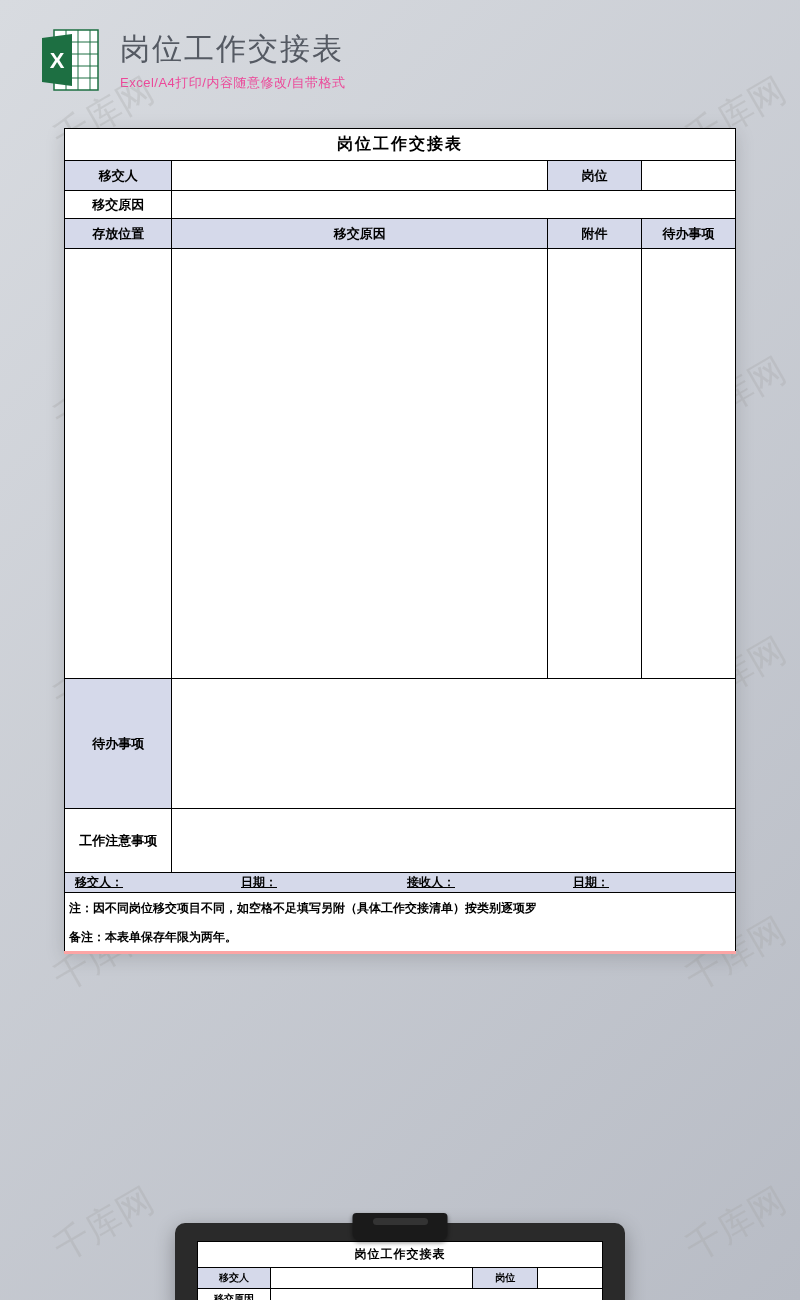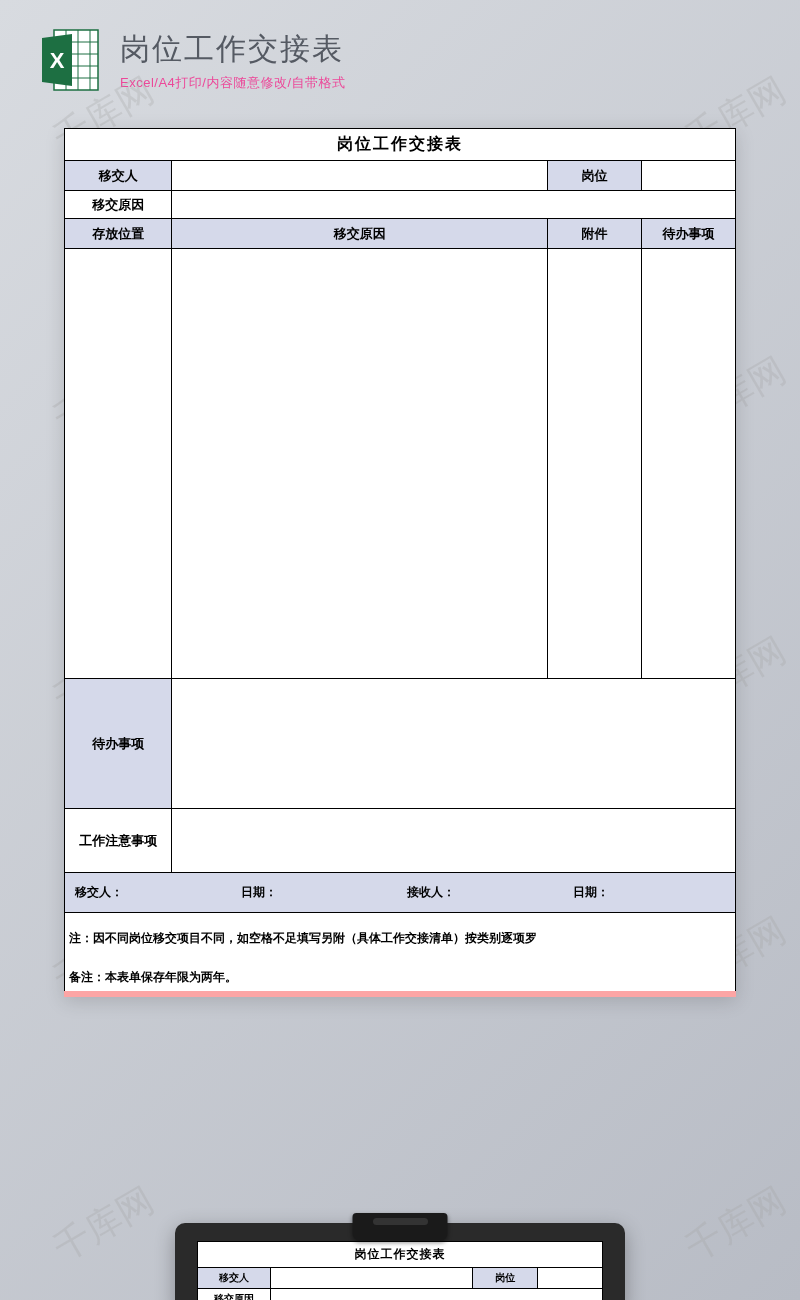--- a/index.html
+++ b/index.html
@@ -108,44 +108,45 @@
       height: 430px;
     }
     .pending-row {
       height: 130px;
     }
     .notes-row {
       height: 64px;
     }
     .sig-row {
       background: #d5d9ea;
-      height: 40px;
+      height: 20px;
+      text-decoration: underline;
     }
     .sig-row td {
       font-size: 12px;
       font-weight: bold;
       padding-left: 6px !important;
     }
     .note-text-row td {
       font-size: 12px;
       font-weight: bold;
-      padding: 17px 4px !important;
+      padding: 7px 4px !important;
       border-left: 1px solid #000;
       border-right: 1px solid #000;
       border-top: 1px solid #000;
       border-bottom: none;
       line-height: 1.4;
     }
     .note-text-row2 td {
       font-size: 12px;
       font-weight: bold;
       padding: 5px 4px !important;
       border-left: 1px solid #000;
       border-right: 1px solid #000;
-      border-bottom: 6px solid #fca5a5;
+      border-bottom: 3px solid #fca5a5;
       border-top: none;
     }
     .sig-inner {
       display: flex;
       width: 100%;
     }
     .sig-part {
       flex: 1;
       padding-left: 4px;
     }

